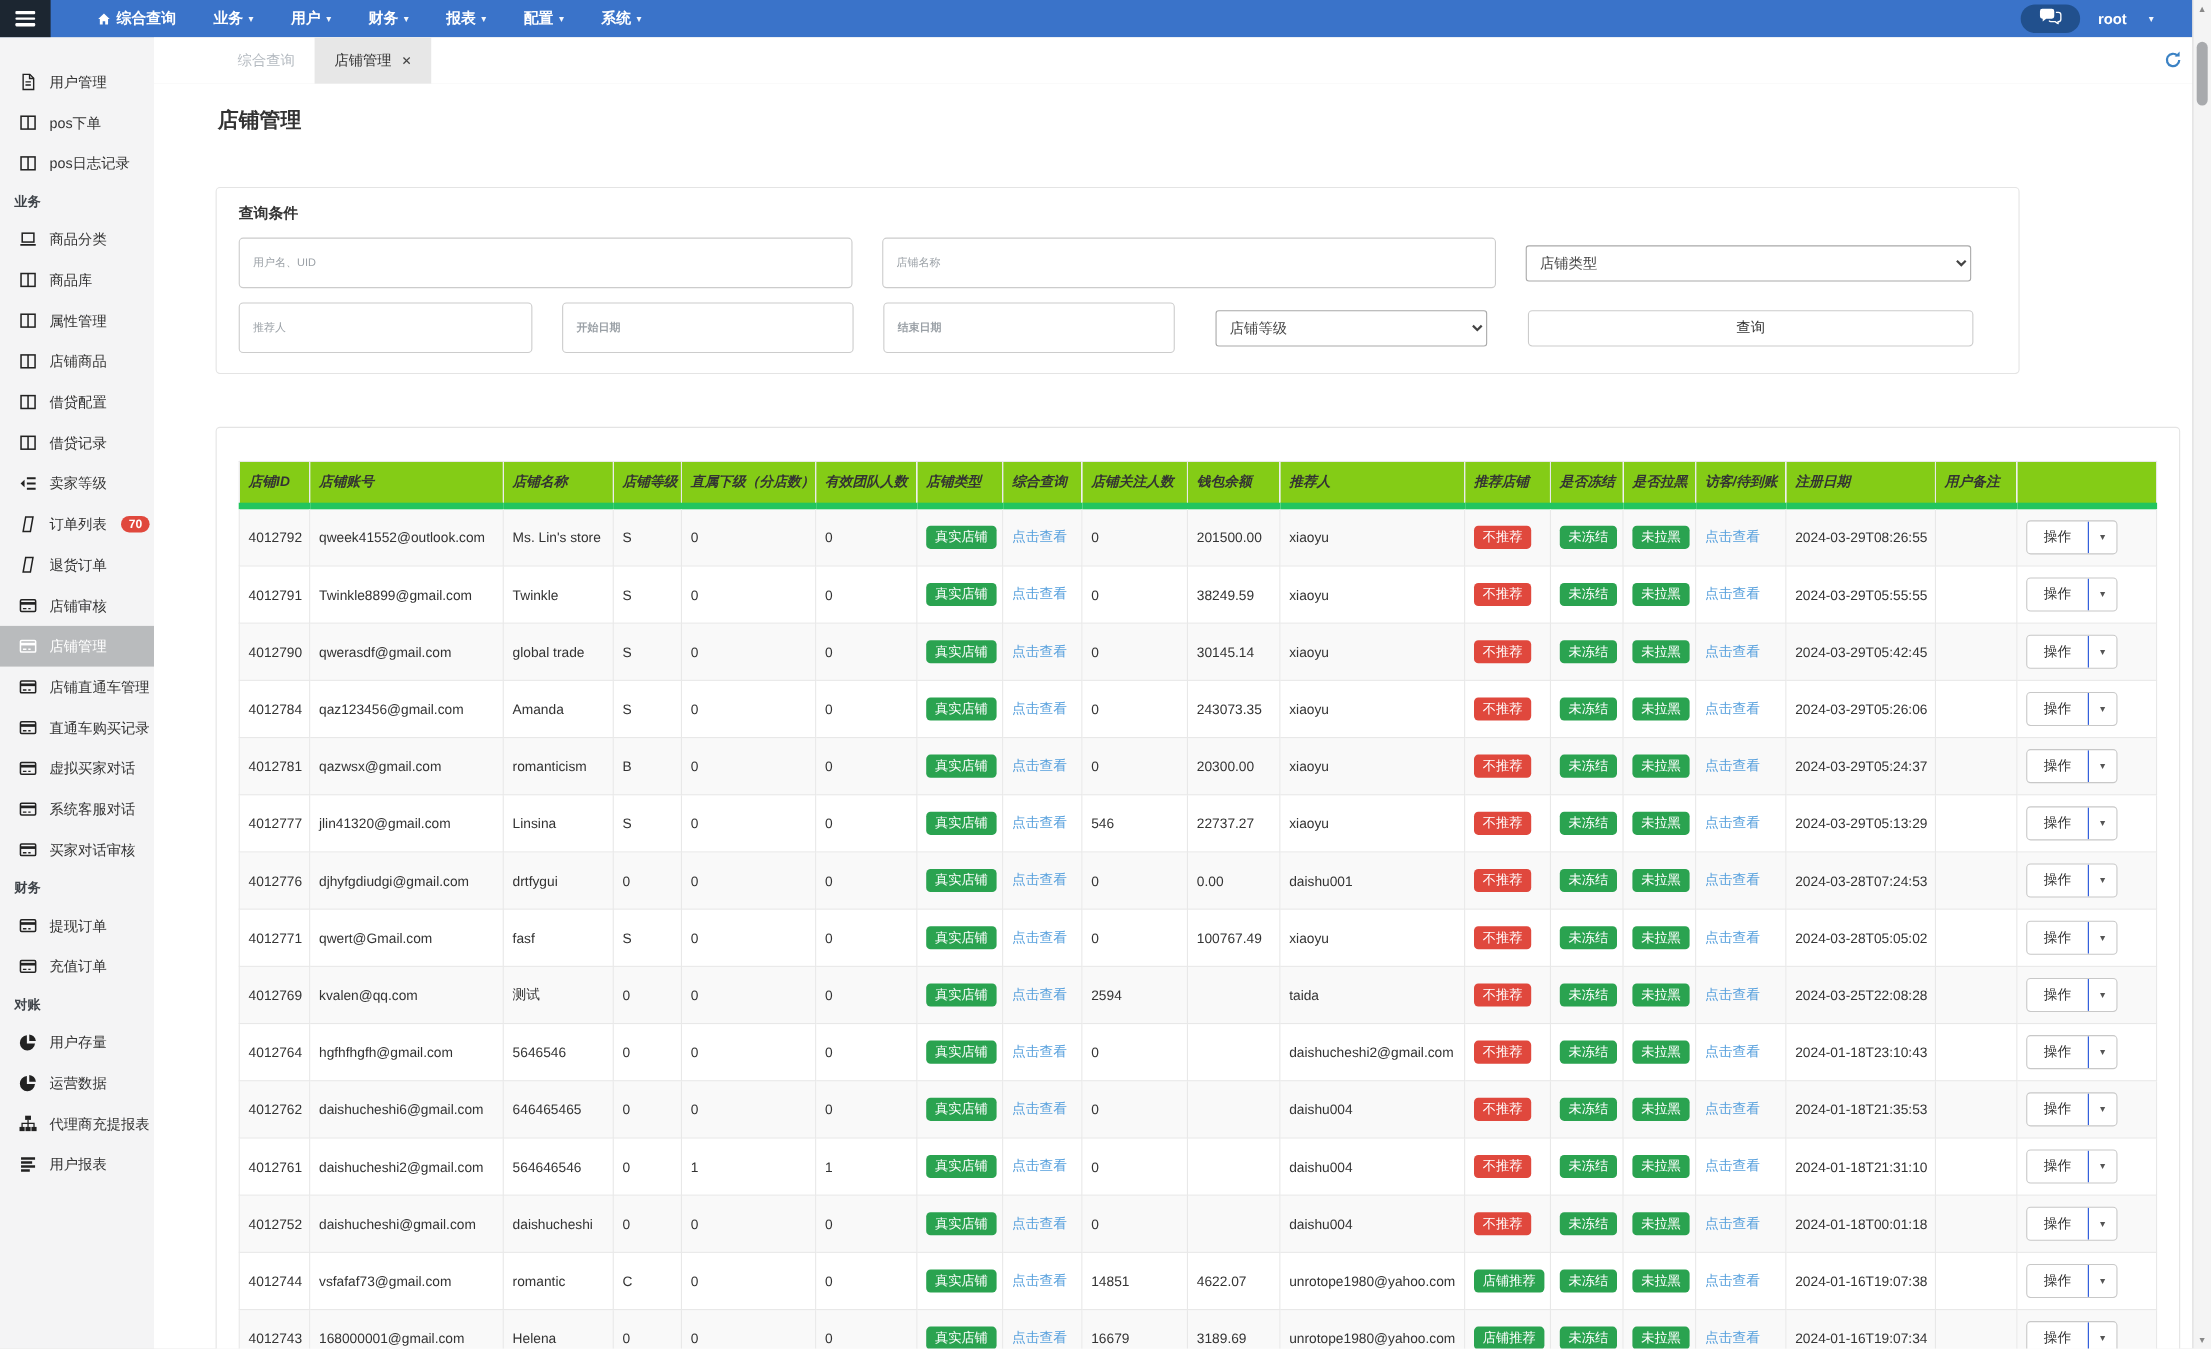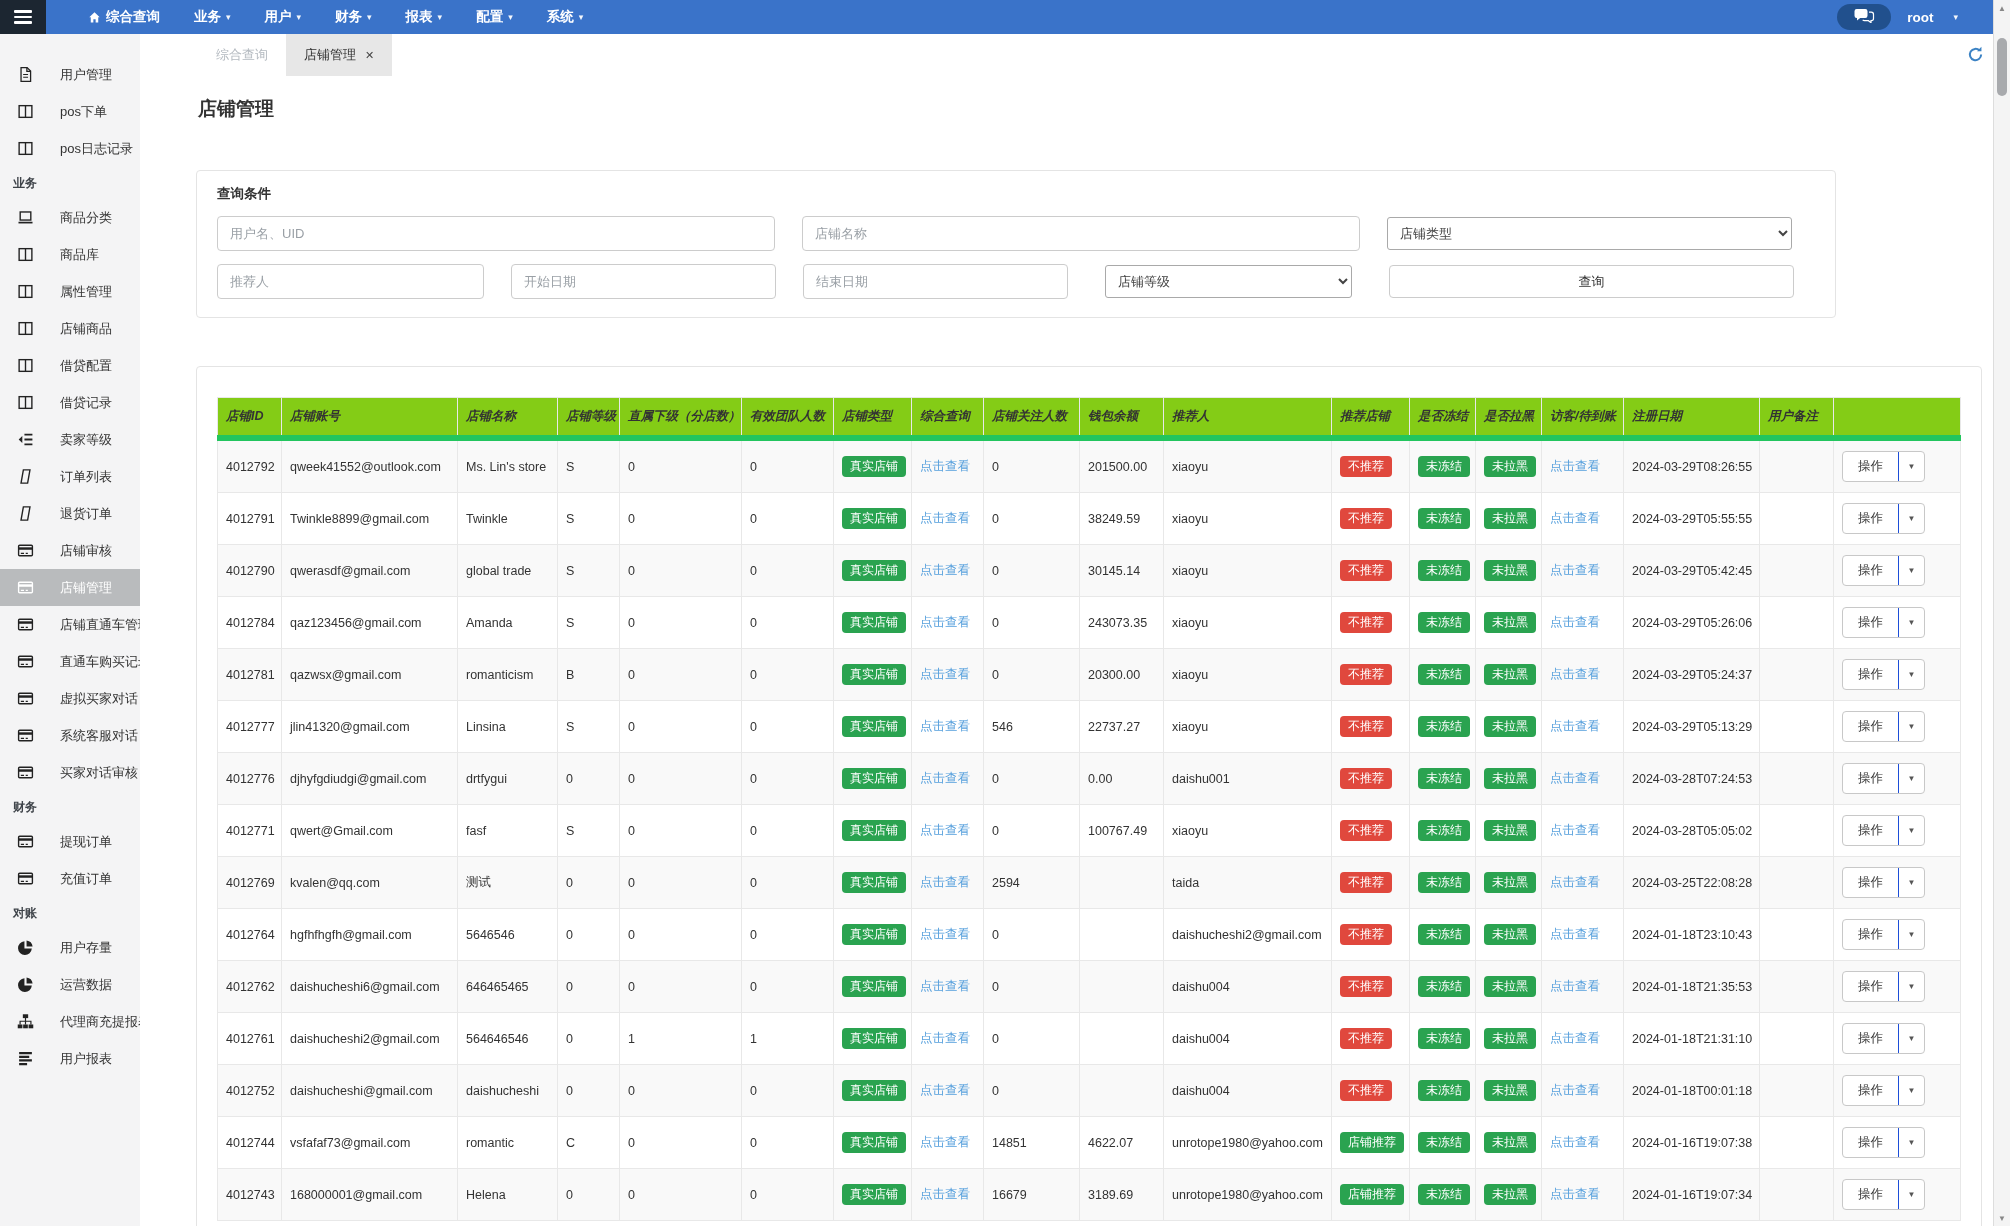--- a/index.html
+++ b/index.html
@@ -19,21 +19,21 @@
   .caret { font-size:9px; line-height:1; opacity:.95; }
   .nav-right { margin-left:auto; display:flex; align-items:center; gap:16px; margin-right:52px; }
   .chat-pill { width:54px; height:26px; border-radius:13px; background:var(--c-chat,#21508d);
     display:flex; align-items:center; justify-content:center; cursor:pointer; }
   .chat-pill svg { width:22px; height:15px; }
   .user-menu { display:flex; align-items:center; gap:20px; font-size:13.5px; font-weight:bold; cursor:pointer; }
 
   
   .body-row { flex:1; display:flex; min-height:0; }
   .sidebar { width:140px; background:var(--c-sidebg,#f4f4f5); flex:0 0 auto; padding-top:22px; overflow:hidden; }
-  .side-item { height:37px; display:flex; align-items:center; gap:26px; padding-left:17px;
+  .side-item { height:37px; display:flex; align-items:center; gap:11px; padding-left:17px;
     font-size:13px; color:#333; cursor:pointer; white-space:nowrap; }
   .side-item .sicon { width:17px; height:17px; flex:0 0 auto; color:#222; display:inline-flex; }
   .side-item .sicon svg { width:17px; height:17px; }
   .side-item.active { background:var(--c-sideact,#b9bbbd); color:#fff; }
   .side-item.active .sicon { color:#fff; }
   .side-badge { background:var(--c-red,#e0483d); color:#fff; font-size:11px; font-weight:bold;
     border-radius:9px; padding:1.5px 7px; margin-left:2px; }
   .side-section { height:32px; display:flex; align-items:center; padding-left:13px;
     font-size:12px; font-weight:bold; color:#3e4349; }
 
@@ -46,28 +46,28 @@
   .refresh { position:absolute; right:26px; top:12px; width:17px; height:17px; color:var(--c-refresh,#3b82c4); cursor:pointer; }
   .refresh svg { width:17px; height:17px; }
 
   .main { background:#fff; padding:12px 28px 36px 56px; flex:0 0 auto; }
   .page-title { font-size:19px; font-weight:bold; color:#333; margin:8px 0 22px 2px; }
 
   .card { background:#fff; border:1px solid #e4e4e4; border-radius:4px;margin-top:48px; }
   .filter-card { width:1640px; padding:14px 20px 18px; margin-bottom:44px; }
   .card-title { font-size:13.5px; font-weight:bold; color:#333; }
   .f-row { display:flex; align-items:center; gap:27px; margin-top:13px; }
-  .f-input { height:35px; border:1px solid #ccc; border-radius:4px; padding:0 12px; font-size:13px; color:#737373;
+  .f-input { height:46px; border:1px solid #ccc; border-radius:4px; padding:0 12px; font-size:10px; color:#737373;
     font-family:inherit; background:#fff; }
   .f-input::placeholder { color:#9aa0a6; }
   .f-select { height:33px; border:1px solid #a9a9a9; border-radius:3px; background:#fff; font-size:13px;
     color:#444; padding:0 8px; font-family:inherit; }
   .f-user,.f-shop { width:558px; }
   .f-type { width:405px; }
-  .f-ref { width:267px; } .f-start,.f-end { width:265px; }
+  .f-ref { width:267px; } .f-start,.f-end { width:265px;font-weight:bold; }
   .f-level { width:247px; margin-left:10px; }
   .f-search { width:405px; height:33px; margin-left:10px; border:1px solid #ccc; border-radius:4px;
     background:#fff; font-size:13px; color:#333; cursor:pointer; font-family:inherit; }
 
   .results-card { width:1786px; padding:14px 20px 36px; }
   .rtable { width:100%; border-collapse:collapse; margin-top:16px; table-layout:fixed; }
   .rtable th, .rtable td { border:1px solid #e8e8e8; font-size:12.5px; color:#333; text-align:left;
     padding:10px 8px; overflow:hidden; white-space:nowrap; }
   .rtable th { font-weight:bold; border-bottom:6px solid #22c55e; background:#84cc16;font-style:italic; }
   .rtable tbody tr:nth-child(odd) { background:#f9f9f9; }

